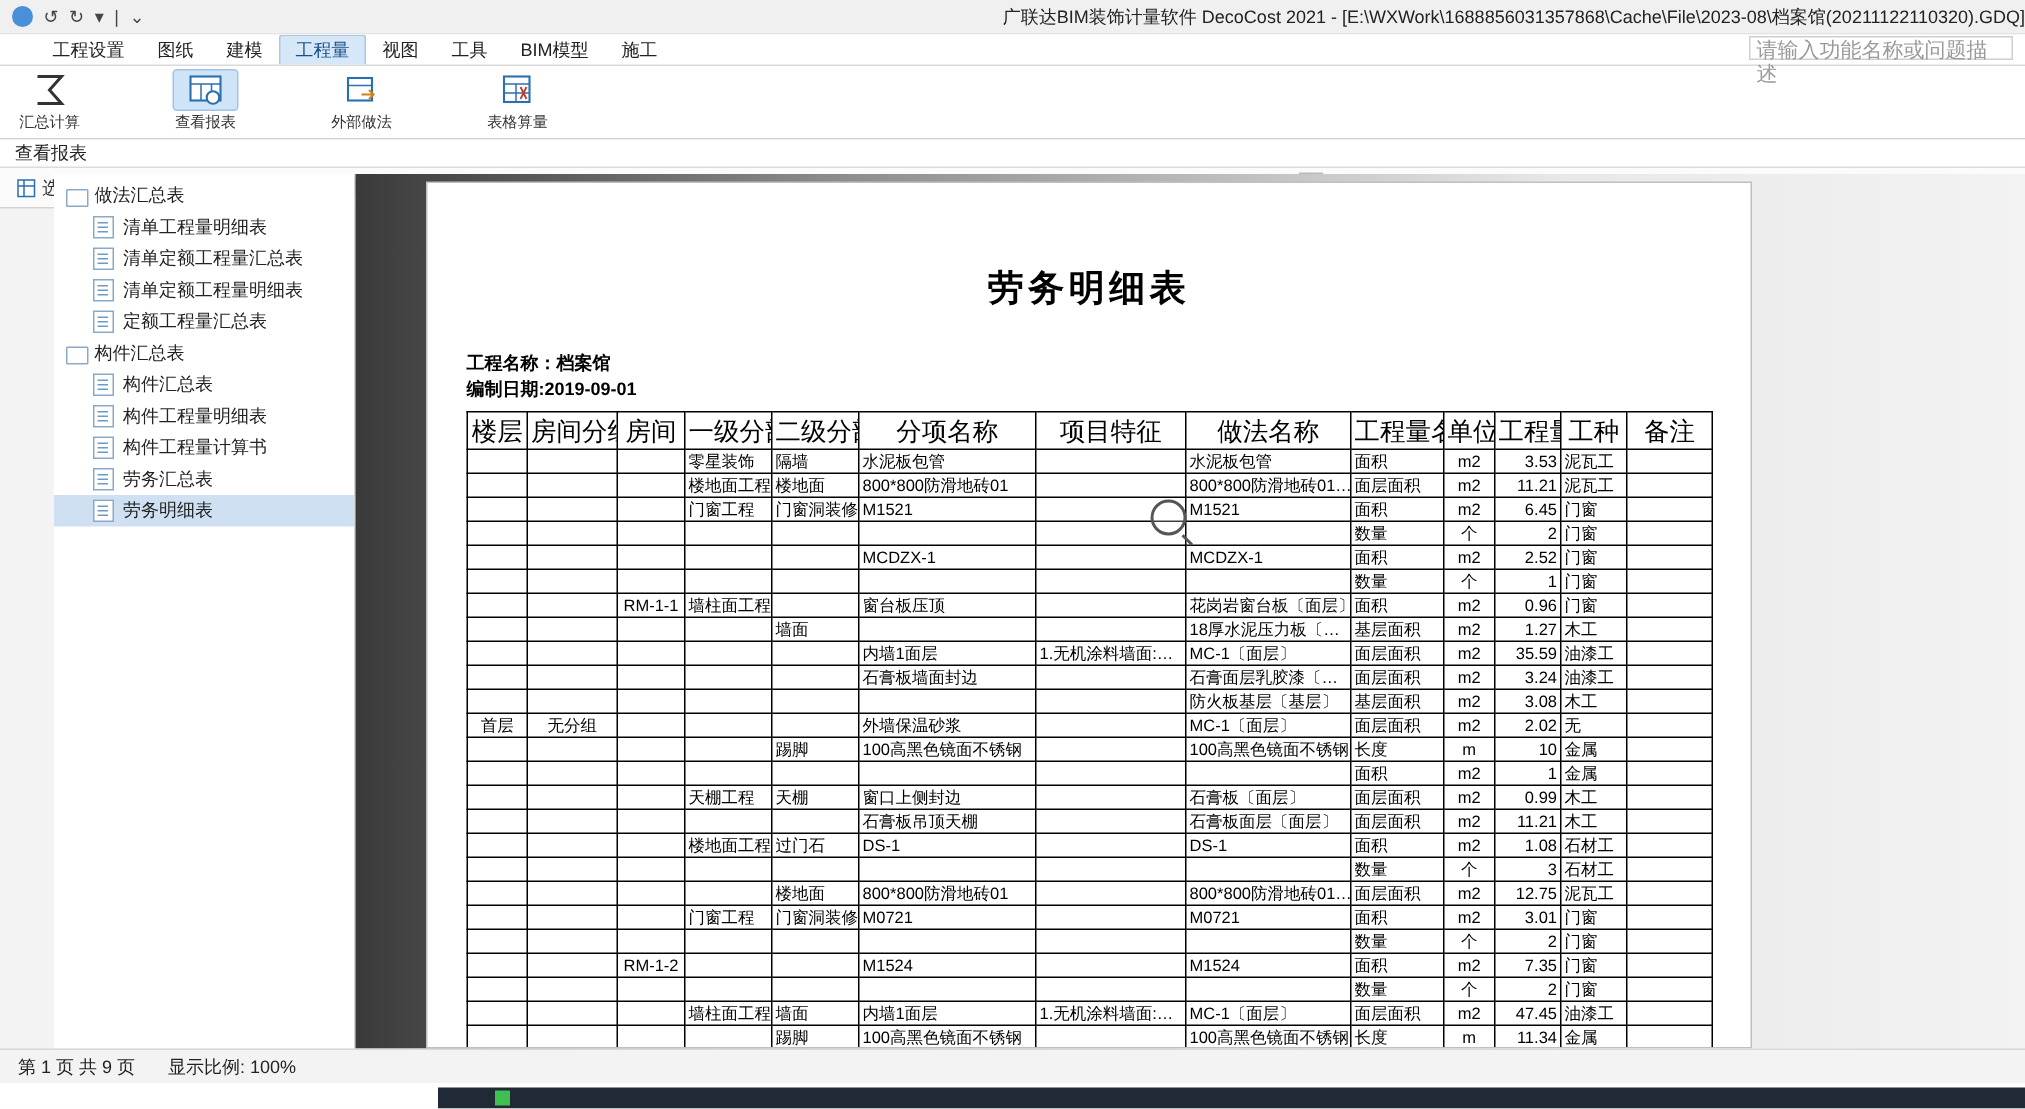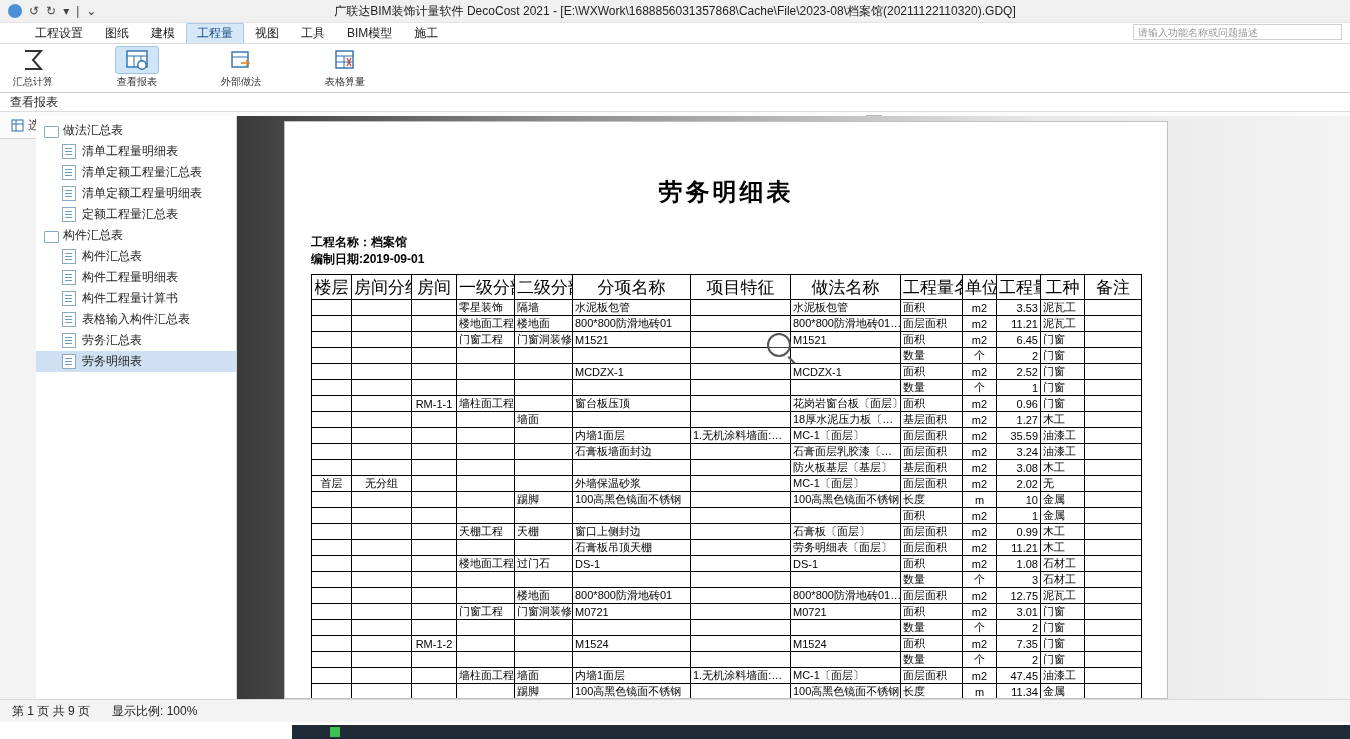--- a/index.html
+++ b/index.html
@@ -43,21 +43,21 @@
   .qat .dot {
     width: 14px; height: 14px;
     border-radius: 50%;
     background: #4a90d9;
     display: inline-block;
   }
   .qat .glyph { font-size: 12px; color: #444; }
   .titlebar .wintitle {
     position: absolute;
     left: 0; right: 0;
-    text-align: center;
+    text-align: right;
     font-size: 12px;
     color: #222;
     pointer-events: none;
   }
 
   
   .ribbon-tabs {
     height: 20px;
     background: #ffffff;
     display: flex;
@@ -78,25 +78,25 @@
     color: #1a4f86;
     border: 1px solid #a9c8e6;
     border-bottom: none;
     border-radius: 2px 2px 0 0;
     padding: 1px 10px 2px 10px;
   }
   .searchbox {
     position: absolute;
     right: 8px;
     top: 1px;
-    width: 209px;
+    width: 176px;
     height: 16px;
     border: 1px solid #cfcfcf;
     background: #fff;
-    font-size: 10px;
+    font-size: 14px;
     color: #9a9a9a;
     padding: 0 4px;
     line-height: 16px;
     box-sizing: border-box;
   }
 
   
   .ribbon {
     height: 48px;
     background: #ffffff;
@@ -619,24 +619,20 @@
         <span class="doc-ic"></span>
         <span>构件汇总表</span>
       </div>
       <div class="tree-node">
         <span class="doc-ic"></span>
         <span>构件工程量明细表</span>
       </div>
       <div class="tree-node">
         <span class="doc-ic"></span>
         <span>构件工程量计算书</span>
-      </div>
-      <div class="tree-node">
-        <span class="doc-ic"></span>
-        <span>表格输入构件汇总表</span>
       </div>
       <div class="tree-node">
         <span class="doc-ic"></span>
         <span>劳务汇总表</span>
       </div>
       <div class="tree-node selected">
         <span class="doc-ic"></span>
         <span>劳务明细表</span>
       </div>
     </div>
@@ -909,21 +905,21 @@
                 <td></td>
               </tr>
               <tr>
                 <td class="ctr"></td>
                 <td class="ctr"></td>
                 <td class="ctr"></td>
                 <td></td>
                 <td></td>
                 <td>石膏板吊顶天棚</td>
                 <td></td>
-                <td>劳务明细表〔面层〕</td>
+                <td>石膏板面层〔面层〕</td>
                 <td>面层面积</td>
                 <td class="ctr">m2</td>
                 <td class="num">11.21</td>
                 <td>木工</td>
                 <td></td>
               </tr>
               <tr>
                 <td class="ctr"></td>
                 <td class="ctr"></td>
                 <td class="ctr"></td>

